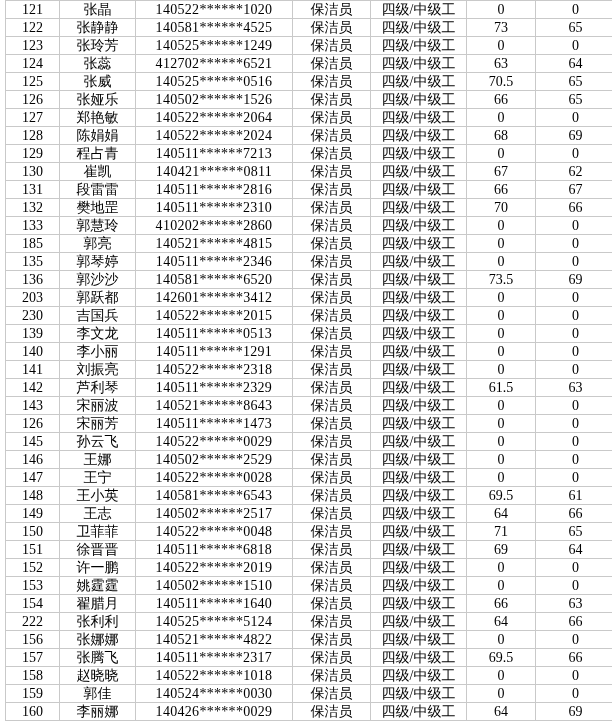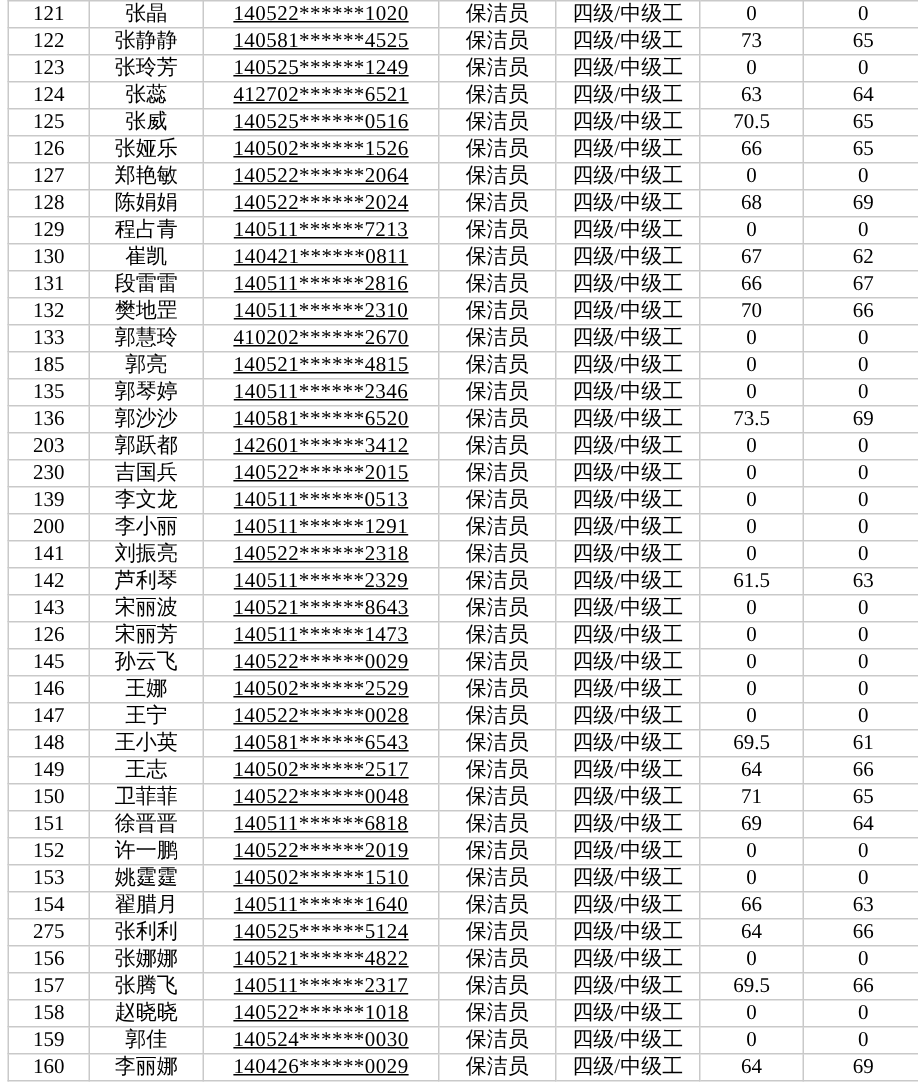--- a/index.html
+++ b/index.html
@@ -35,21 +35,21 @@
     overflow:hidden;
     background:var(--sheet-bg);
   }
   col.c-no{width:54px;}
   col.c-name{width:76px;}
   col.c-id{width:157px;}
   col.c-job{width:78px;}
   col.c-level{width:96px;}
   col.c-s1{width:69px;}
   col.c-s2{width:80px;}
-  td.id-cell{letter-spacing:0.3px;text-decoration:underline;}
+  td.id-cell{letter-spacing:0.3px;}
 </style>
 </head>
 <body>
 
 <div class="sheet">
   <table class="grid">
     <colgroup>
       <col class="c-no">
         <col class="c-name">
         <col class="c-id">
@@ -163,21 +163,21 @@
           <td>樊地罡</td>
           <td class="id-cell">140511******2310</td>
           <td>保洁员</td>
           <td>四级/中级工</td>
           <td>70</td>
           <td>66</td>
         </tr>
         <tr>
           <td>133</td>
           <td>郭慧玲</td>
-          <td class="id-cell">410202******2670</td>
+          <td class="id-cell">410202******2860</td>
           <td>保洁员</td>
           <td>四级/中级工</td>
           <td>0</td>
           <td>0</td>
         </tr>
         <tr>
           <td>185</td>
           <td>郭亮</td>
           <td class="id-cell">140521******4815</td>
           <td>保洁员</td>
@@ -224,21 +224,21 @@
         <tr>
           <td>139</td>
           <td>李文龙</td>
           <td class="id-cell">140511******0513</td>
           <td>保洁员</td>
           <td>四级/中级工</td>
           <td>0</td>
           <td>0</td>
         </tr>
         <tr>
-          <td>200</td>
+          <td>140</td>
           <td>李小丽</td>
           <td class="id-cell">140511******1291</td>
           <td>保洁员</td>
           <td>四级/中级工</td>
           <td>0</td>
           <td>0</td>
         </tr>
         <tr>
           <td>141</td>
           <td>刘振亮</td>
@@ -359,21 +359,21 @@
         <tr>
           <td>154</td>
           <td>翟腊月</td>
           <td class="id-cell">140511******1640</td>
           <td>保洁员</td>
           <td>四级/中级工</td>
           <td>66</td>
           <td>63</td>
         </tr>
         <tr>
-          <td>275</td>
+          <td>222</td>
           <td>张利利</td>
           <td class="id-cell">140525******5124</td>
           <td>保洁员</td>
           <td>四级/中级工</td>
           <td>64</td>
           <td>66</td>
         </tr>
         <tr>
           <td>156</td>
           <td>张娜娜</td>

